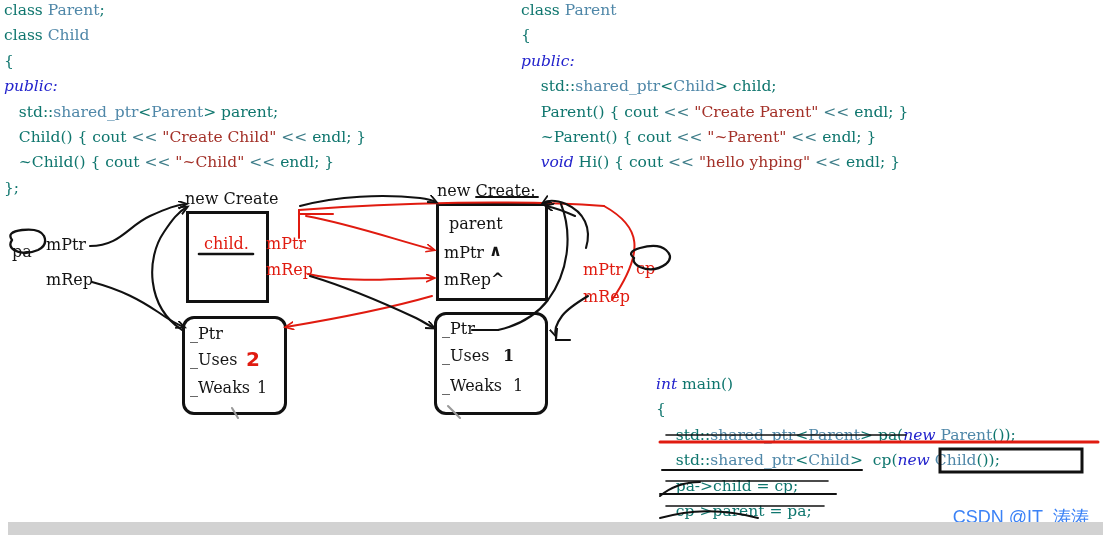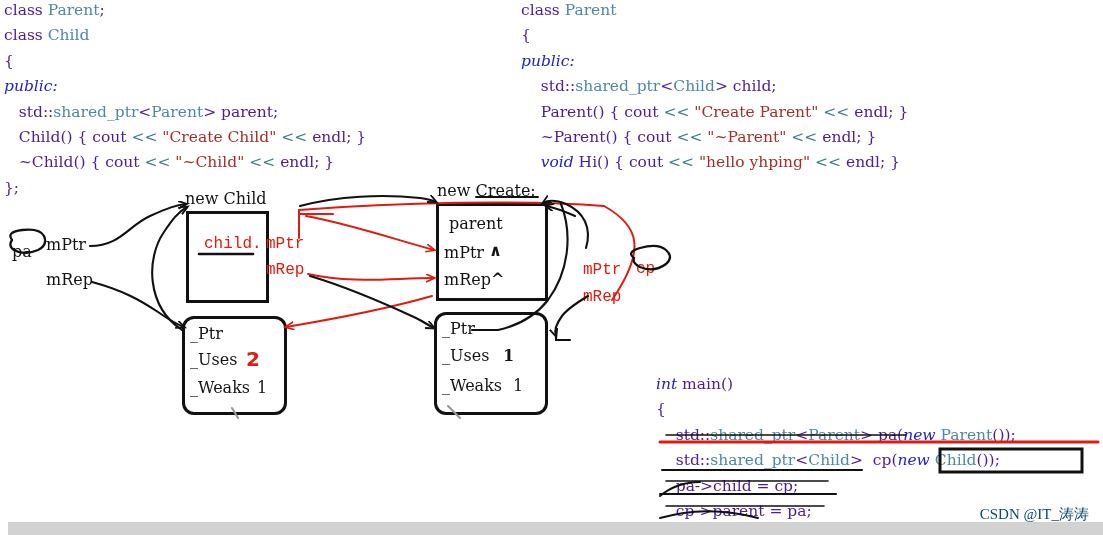--- a/index.html
+++ b/index.html
@@ -10,39 +10,39 @@
   
   .code{position:absolute;white-space:pre;font-family:"DejaVu Serif","Liberation Serif",serif;
         font-size:15.5px;line-height:25.4px;color:#1c1c1c;letter-spacing:0px;}
   #code-left{left:4px;top:-2px;}
   #code-right{left:521px;top:-2px;}
   #code-main{left:656px;top:372px;}
   .kw{color:#2222cc;font-style:italic;}
   .ty{color:#4f87a8;}
   .str{color:#a33028;}
   .op{color:#3c7c88;}
-  .pl{color:#4c1d95;}
+  .pl{color:#0f766e;}
 
   
   svg.overlay{position:absolute;left:0;top:0;width:1103px;height:535px;overflow:visible;}
 
   
   .dtxt{position:absolute;white-space:pre;font-family:"DejaVu Serif","Liberation Serif",serif;
         font-size:16px;color:#141414;line-height:1;}
-  .dtxt.red{color:#e01b10;font-family:Liberation Mono, monospace;}
+  .dtxt.red{color:#e01b10;}
   .hand{font-family:"DejaVu Sans","Liberation Sans",sans-serif;color:#e01b10;
         font-size:20px;font-weight:bold;position:absolute;}
 
   
   .box{position:absolute;border:3px solid #111;background:transparent;}
   .rbox{position:absolute;border:3px solid #111;border-radius:12px;background:transparent;}
 
   
-  #watermark{position:absolute;right:14px;top:505px;font-family:Liberation Serif, serif;
-             font-size:15px;color:#0c4a6e;white-space:pre;}
+  #watermark{position:absolute;right:14px;top:505px;font-family:Liberation Sans, sans-serif;
+             font-size:18px;color:#3b82f6;white-space:pre;}
   #bottom-strip{position:absolute;left:8px;top:522px;width:1095px;height:13px;background:#d2d2d2;}
 </style>
 </head>
 <body>
 
 <div class="stage">
 
   <div class="code" id="code-left"><div><span class="pl">class </span><span class="ty">Parent</span><span class="pl">;</span></div><div><span class="pl">class </span><span class="ty">Child</span></div><div><span class="pl">{</span></div><div><span class="kw">public:</span></div><div><span class="pl">   std::</span><span class="ty">shared_ptr</span><span class="pl">&lt;</span><span class="ty">Parent</span><span class="pl">&gt; parent;</span></div><div><span class="pl">   Child() { cout </span><span class="op">&lt;&lt;</span><span class="pl"> </span><span class="str">"Create Child"</span><span class="pl"> </span><span class="op">&lt;&lt;</span><span class="pl"> endl; }</span></div><div><span class="pl">   ~Child() { cout </span><span class="op">&lt;&lt;</span><span class="pl"> </span><span class="str">"~Child"</span><span class="pl"> </span><span class="op">&lt;&lt;</span><span class="pl"> endl; }</span></div><div><span class="pl">};</span></div></div>
 
   <div class="code" id="code-right"><div><span class="pl">class </span><span class="ty">Parent</span></div><div><span class="pl">{</span></div><div><span class="kw">public:</span></div><div><span class="pl">    std::</span><span class="ty">shared_ptr</span><span class="pl">&lt;</span><span class="ty">Child</span><span class="pl">&gt; child;</span></div><div><span class="pl">    Parent() { cout </span><span class="op">&lt;&lt;</span><span class="pl"> </span><span class="str">"Create Parent"</span><span class="pl"> </span><span class="op">&lt;&lt;</span><span class="pl"> endl; }</span></div><div><span class="pl">    ~Parent() { cout </span><span class="op">&lt;&lt;</span><span class="pl"> </span><span class="str">"~Parent"</span><span class="pl"> </span><span class="op">&lt;&lt;</span><span class="pl"> endl; }</span></div><div><span class="pl">    </span><span class="kw">void</span><span class="pl"> Hi() { cout </span><span class="op">&lt;&lt;</span><span class="pl"> </span><span class="str">"hello yhping"</span><span class="pl"> </span><span class="op">&lt;&lt;</span><span class="pl"> endl; }</span></div></div>
@@ -50,21 +50,21 @@
   <div class="code" id="code-main"><div><span class="kw">int</span><span class="pl"> main()</span></div><div><span class="pl">{</span></div><div><span class="pl">    std::</span><span class="ty">shared_ptr</span><span class="pl">&lt;</span><span class="ty">Parent</span><span class="pl">&gt; pa(</span><span class="kw">new</span><span class="pl"> </span><span class="ty">Parent</span><span class="pl">());</span></div><div><span class="pl">    std::</span><span class="ty">shared_ptr</span><span class="pl">&lt;</span><span class="ty">Child</span><span class="pl">&gt;  cp(</span><span class="kw">new</span><span class="pl"> </span><span class="ty">Child</span><span class="pl">());</span></div><div><span class="pl">    pa-&gt;child = cp;</span></div><div><span class="pl">    cp-&gt;parent = pa;</span></div></div>
 
   <div class="box" style="left:186px;top:211px;width:77px;height:86px;"></div>
 
   <div class="box" style="left:436px;top:203px;width:106px;height:92px;"></div>
 
   <div class="rbox" style="left:182px;top:316px;width:99px;height:93px;"></div>
 
   <div class="rbox" style="left:434px;top:312px;width:108px;height:97px;"></div>
 
-  <div class="dtxt" style="left:185px;top:191px;">new Child</div>
+  <div class="dtxt" style="left:185px;top:191px;">new Create</div>
 
   <div class="dtxt" style="left:437px;top:183px;">new Create:</div>
 
   <div class="dtxt red" style="left:204px;top:236px;">child.</div>
 
   <div class="dtxt red" style="left:266px;top:236px;">mPtr</div>
 
   <div class="dtxt red" style="left:266px;top:262px;">mRep</div>
 
   <div class="dtxt" style="left:449px;top:216px;">parent</div>

